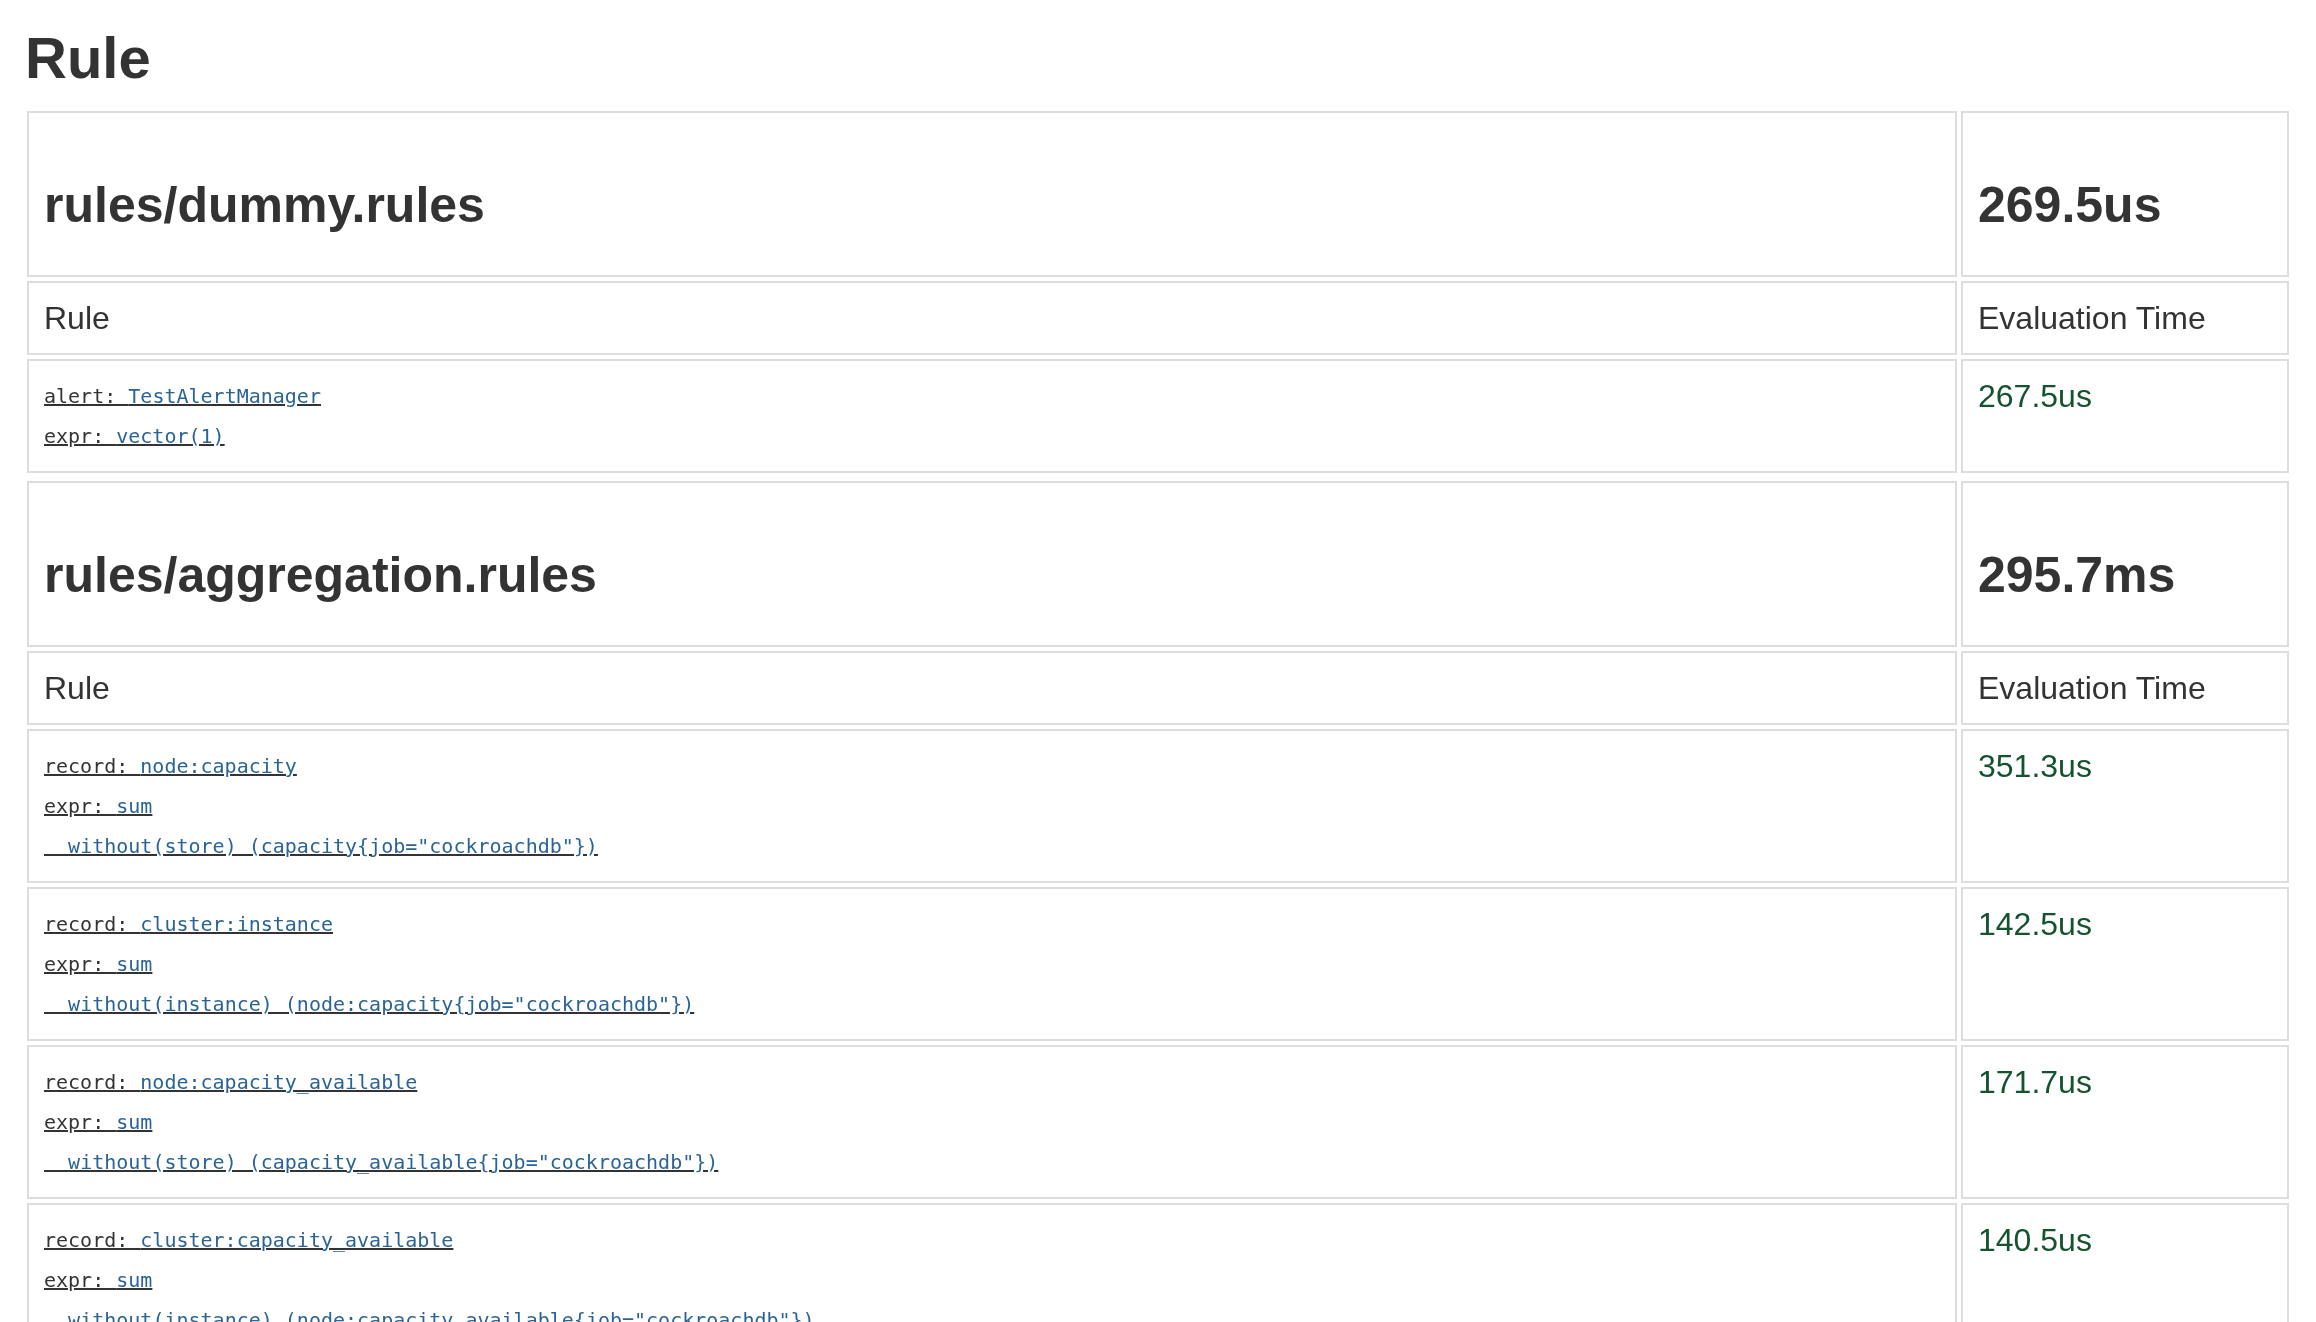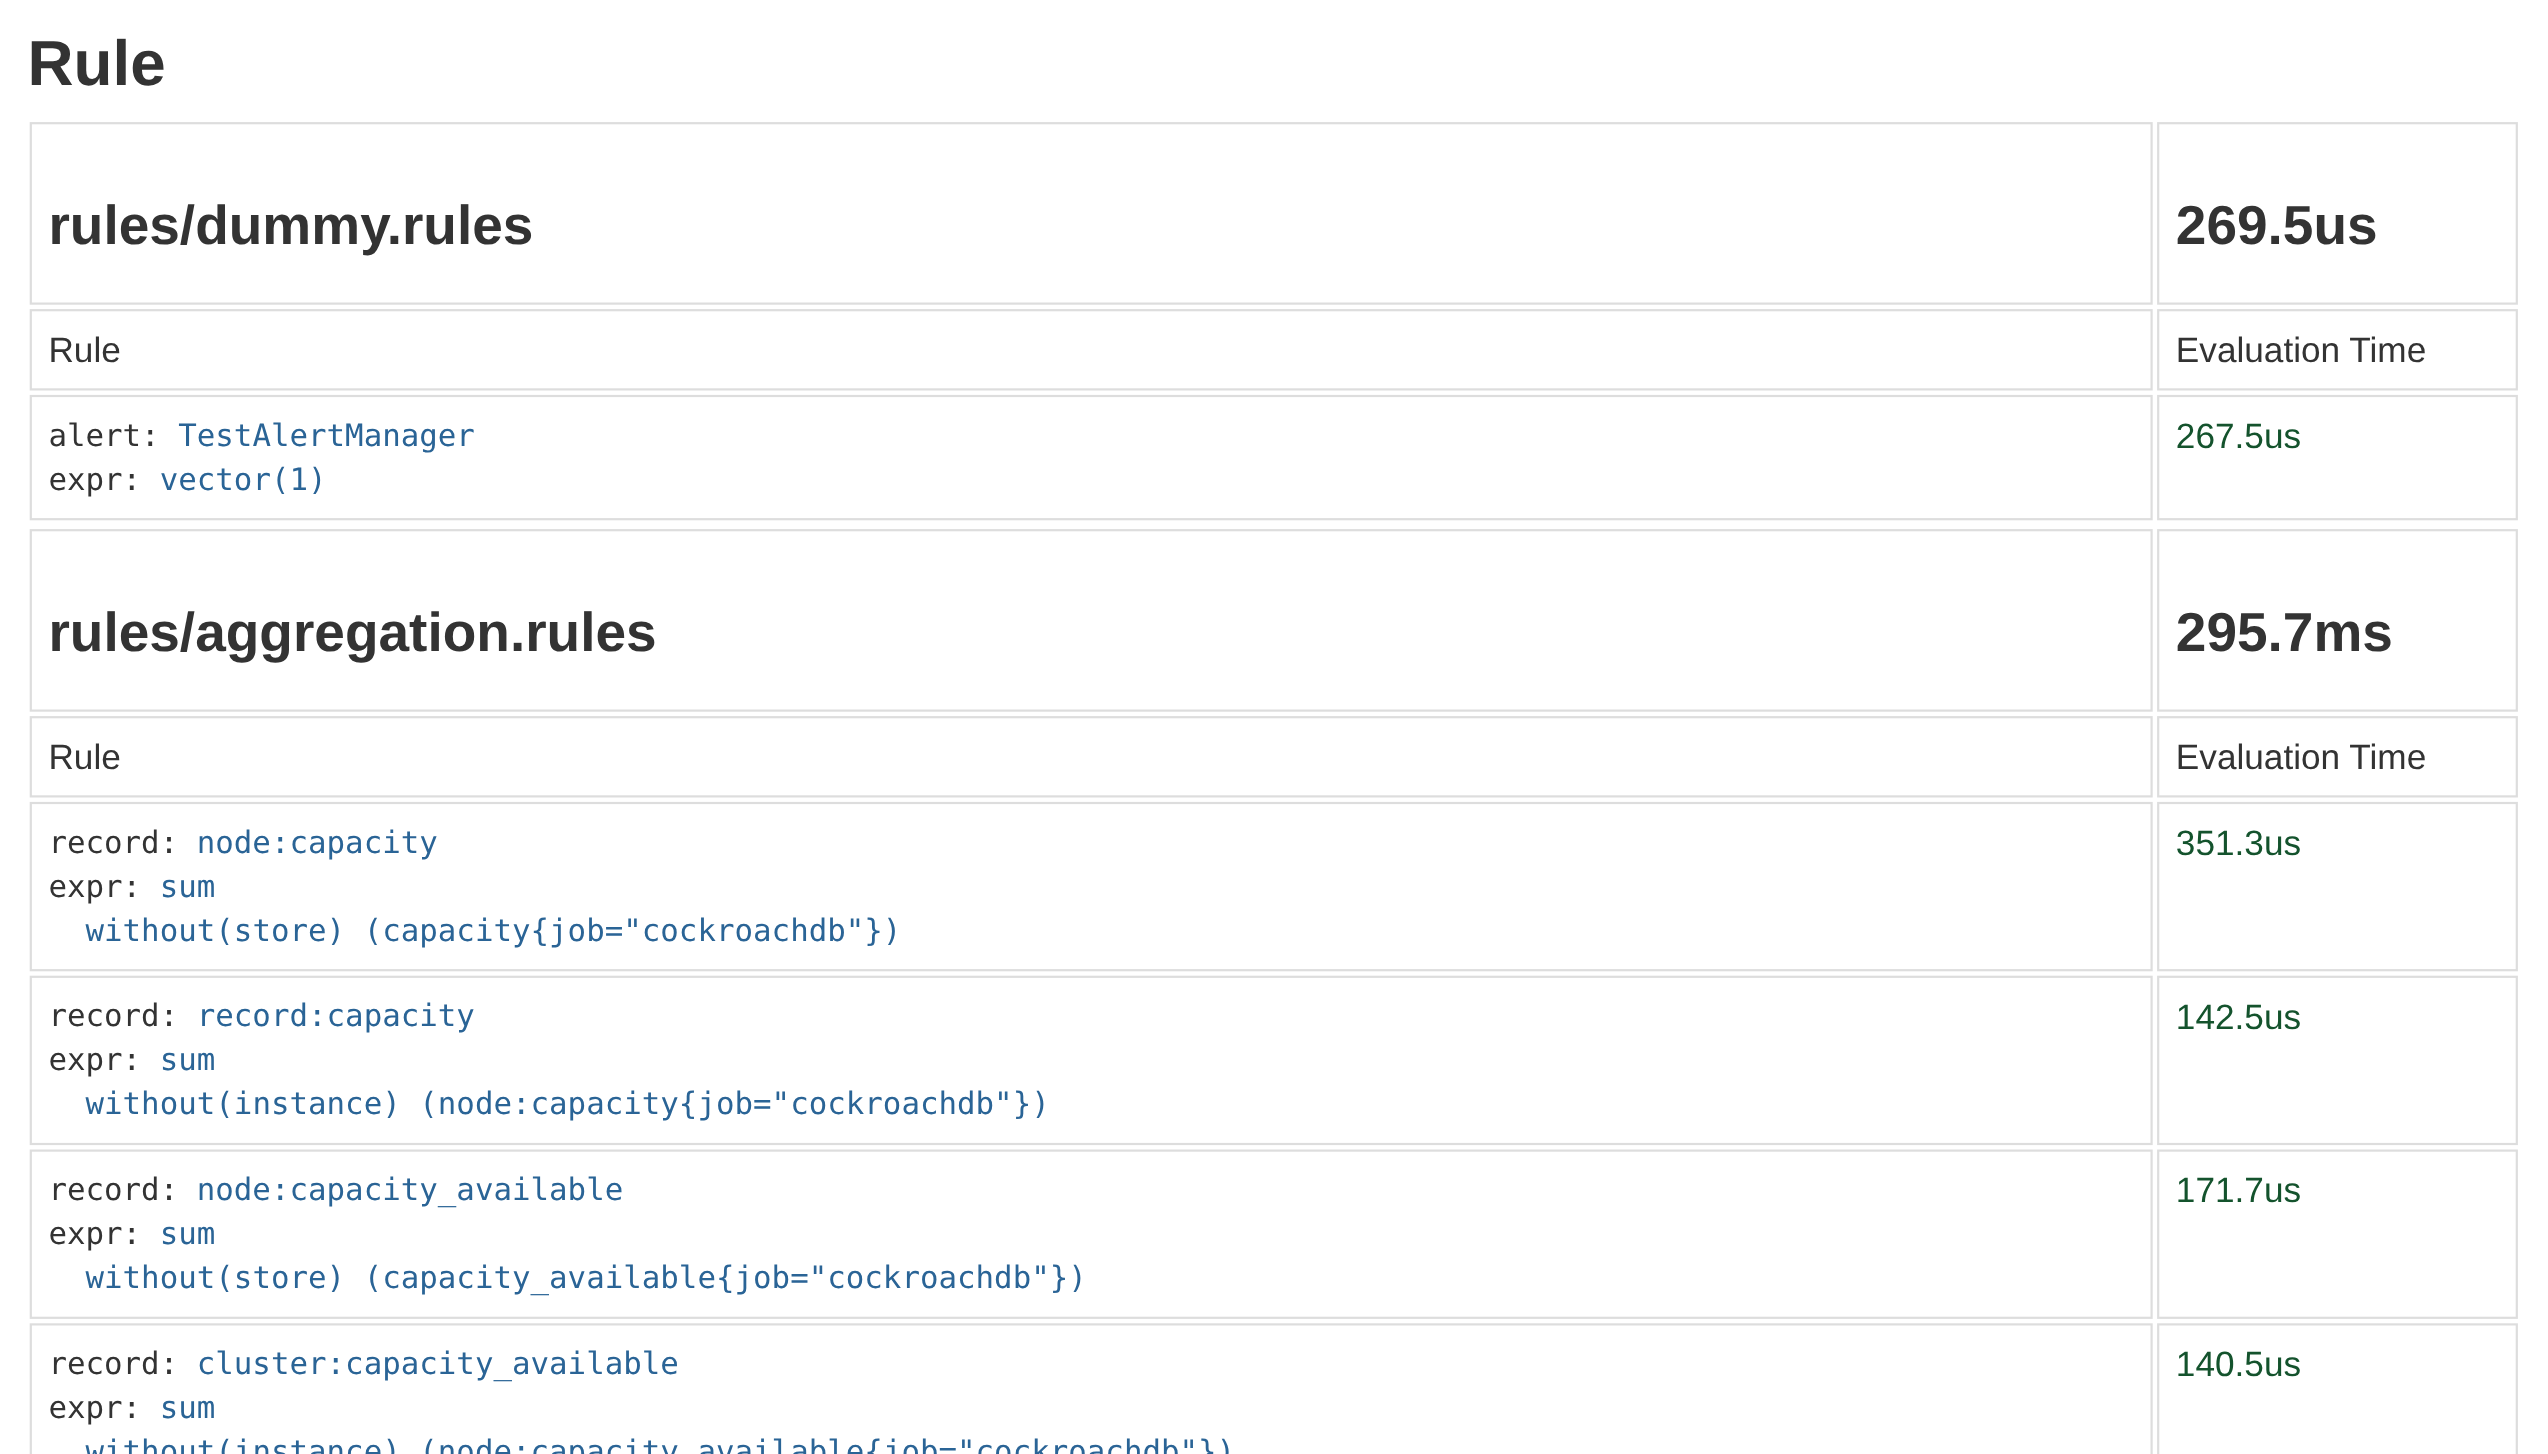--- a/index.html
+++ b/index.html
@@ -52,25 +52,26 @@
   }
   td.rule-cell {
     background: #f5f5f5;
   }
   td.rule-cell pre {
     margin: 0;
     padding: 0;
     border: 0;
     background: transparent;
     font-family: "DejaVu Sans Mono", "Liberation Mono", monospace;
-    font-size: 28px;
+    font-size: 20px;
     line-height: 40px;
     color: #333333;
     white-space: pre-wrap;
     word-break: break-all;
+    text-decoration: underline;
   }
   td.rule-cell pre a {
     color: #2a6496;
     text-decoration: none;
     cursor: pointer;
   }
   td.eval-cell {
     font-size: 32px;
     color: #14532d;
   }
@@ -137,21 +138,21 @@
   <tr>
     <td class="rule-cell">
       <pre><span>record: </span><a>node:capacity</a><span>
 expr: </span><a>sum
   without(store) (capacity{job="cockroachdb"})</a></pre>
     </td>
     <td class="eval-cell">351.3us</td>
   </tr>
   <tr>
     <td class="rule-cell">
-      <pre><span>record: </span><a>record:capacity</a><span>
+      <pre><span>record: </span><a>cluster:instance</a><span>
 expr: </span><a>sum
   without(instance) (node:capacity{job="cockroachdb"})</a></pre>
     </td>
     <td class="eval-cell">142.5us</td>
   </tr>
   <tr>
     <td class="rule-cell">
       <pre><span>record: </span><a>node:capacity_available</a><span>
 expr: </span><a>sum
   without(store) (capacity_available{job="cockroachdb"})</a></pre>

